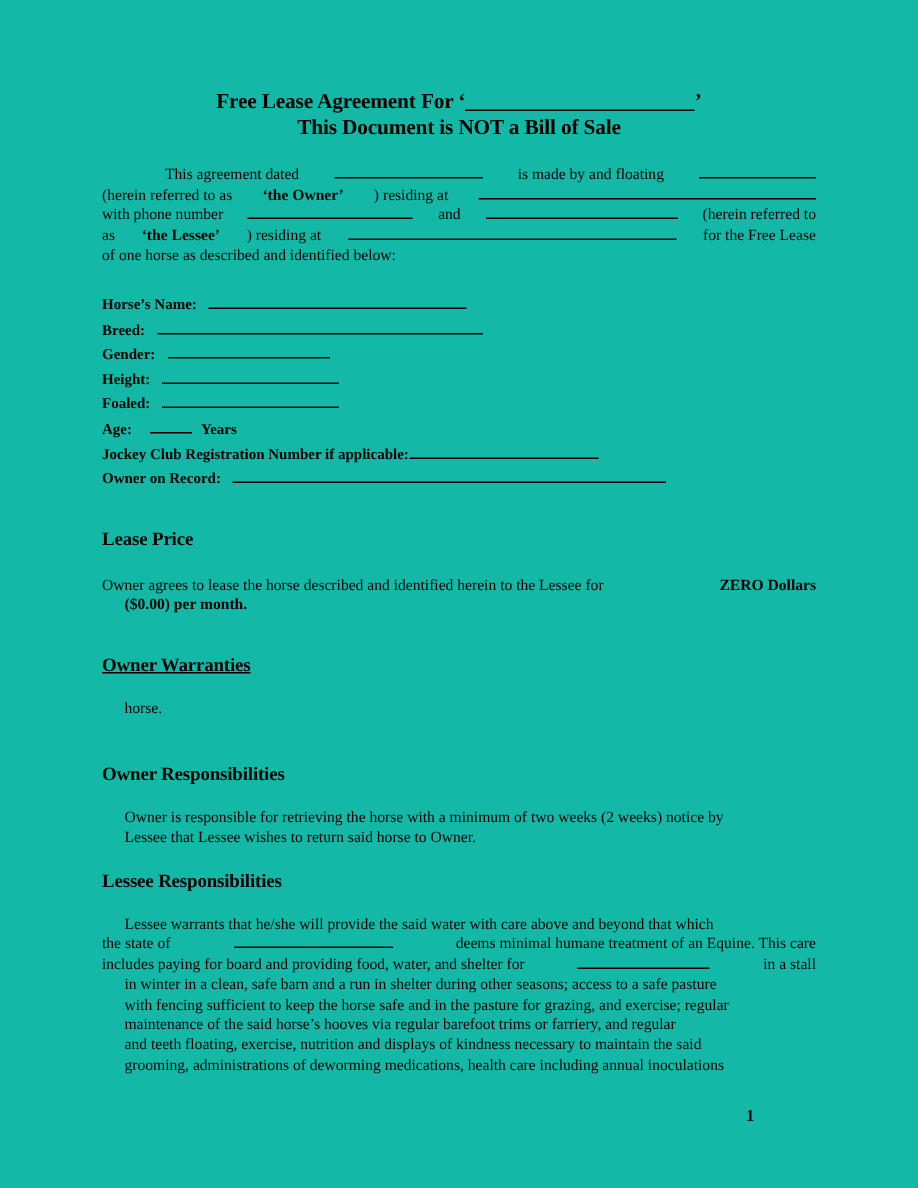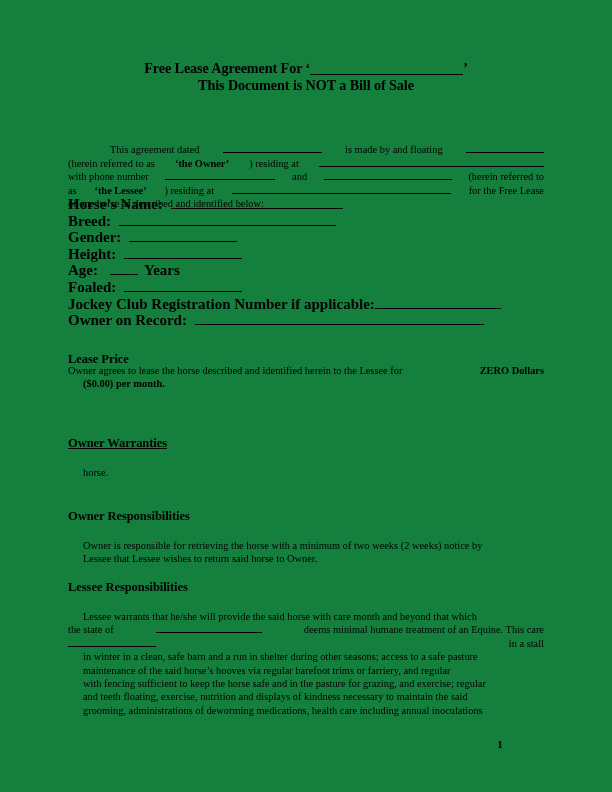--- a/index.html
+++ b/index.html
@@ -14,21 +14,21 @@
     font-family: "Liberation Serif", "DejaVu Serif", serif;
     color: #000000;
     overflow: hidden;
   }
 
   .page {
     position: absolute;
     left: 0; top: 0;
     width: 612px;
     height: 792px;
-    background: #15803d;
+    background: #14b8a6;
   }
 
   
   .title-block {
     position: absolute;
     left: 68px;
     top: 60px;
     width: 476px;
     text-align: center;
     font-weight: bold;
@@ -45,21 +45,20 @@
 
   
   .intro {
     position: absolute;
     left: 68px;
     top: 110px;
     width: 476px;
     font-size: 10.4px;
     line-height: 13.5px;
     text-align: justify;
-    margin-top: 33px;
   }
   .intro .ln { display: block; white-space: nowrap; }
   .intro .just {
     display: flex;
     justify-content: space-between;
     align-items: baseline;
     white-space: nowrap;
   }
   .bold { font-weight: bold; }
 
@@ -68,21 +67,21 @@
     border-bottom: 1px solid #000;
     vertical-align: -1px;
   }
 
   
   .details {
     position: absolute;
     left: 68px;
     top: 196px;
     width: 476px;
-    font-size: 15px;
+    font-size: 10px;
     font-weight: bold;
     line-height: 16.6px;
   }
   .details .row { white-space: nowrap; }
   .details .u { border-bottom: 1.5px solid #000; vertical-align: 0px; }
 
   
   .heading {
     position: absolute;
     left: 68px;
@@ -164,64 +163,65 @@
 
   <div class="details">
     <div class="row"><span>Horse’s Name:</span><span class="u" style="width:172px;margin-left:8px;"></span></div>
 
     <div class="row"><span>Breed:</span><span class="u" style="width:217px;margin-left:8px;"></span></div>
 
     <div class="row"><span>Gender:</span><span class="u" style="width:108px;margin-left:8px;"></span></div>
 
     <div class="row"><span>Height:</span><span class="u" style="width:118px;margin-left:8px;"></span></div>
 
+    <div class="row"><span>Foaled:</span><span class="u" style="width:118px;margin-left:8px;"></span></div>
+
     <div class="row"><span>Age:</span><span class="u" style="width:28px;margin-left:12px;"></span><span style="margin-left:6px;">Years</span></div>
 
-    <div class="row"><span>Foaled:</span><span class="u" style="width:118px;margin-left:8px;"></span></div>
-
 
     <div class="row"><span>Jockey Club Registration Number if applicable:</span><span class="u" style="width:126px;margin-left:0px;"></span></div>
 
     <div class="row"><span>Owner on Record:</span><span class="u" style="width:289px;margin-left:8px;"></span></div>
   </div>
 
   <div class="heading" style="top:352px;">Lease Price</div>
-  <div class="body-para" style="top:364px;">
+  <div class="body-para" style="top:384px;">
     <div class="just">
       <span>Owner agrees to lease the horse described and identified herein to the Lessee for</span>
       <span class="bold">ZERO Dollars</span>
     </div>
     <div class="ln bold">($0.00) per month.</div>
   </div>
 
   <div class="heading" style="top:436px;text-decoration:underline;">Owner Warranties</div>
   <div class="body-para" style="top:466px;">
     <div class="ln">horse.</div>
   </div>
 
   <div class="heading" style="top:509px;">Owner Responsibilities</div>
   <div class="body-para" style="top:539px;">
     <div class="ln">Owner is responsible for retrieving  the  horse with a minimum of two  weeks (2 weeks) notice by</div>
     <div class="ln">Lessee that Lessee wishes to return said horse to Owner.</div>
   </div>
 
   <div class="heading" style="top:580px;">Lessee Responsibilities</div>
   <div class="body-para" style="top:610px;">
-    <div class="ln">Lessee  warrants  that  he/she  will  provide  the  said  horse  with care  month  and  beyond  that  which</div>
+    <div class="ln">Lessee  warrants  that  he/she  will  provide  the  said  water  with care  above  and  beyond  that  which</div>
     <div class="just">
       <span>the  state  of</span>
       <span class="u" style="width:106px;"></span>
       <span>deems  minimal  humane  treatment  of  an  Equine.  This  care</span>
     </div>
     <div class="just">
+      <span>includes paying for board and providing food, water, and shelter for</span>
       <span class="u" style="width:88px;"></span>
       <span>in a stall</span>
     </div>
     <div class="ln">in winter in a clean, safe barn and a run in shelter during other seasons; access to a safe  pasture</div>
+    <div class="ln">with fencing sufficient to keep the horse safe and in the pasture for grazing,  and exercise; regular</div>
     <div class="ln">maintenance  of  the  said  horse’s  hooves  via  regular  barefoot  trims  or  farriery,  and  regular</div>
-    <div class="ln">with fencing sufficient to keep the horse safe and in the pasture for grazing,  and exercise; regular</div>
     <div class="ln">and  teeth  floating,  exercise,  nutrition  and  displays  of  kindness  necessary  to  maintain  the  said</div>
     <div class="ln">grooming, administrations of deworming medications, health care including annual inoculations</div>
   </div>
 
   <div class="page-number">1</div>
 
 </div>
 
 </body></html>

